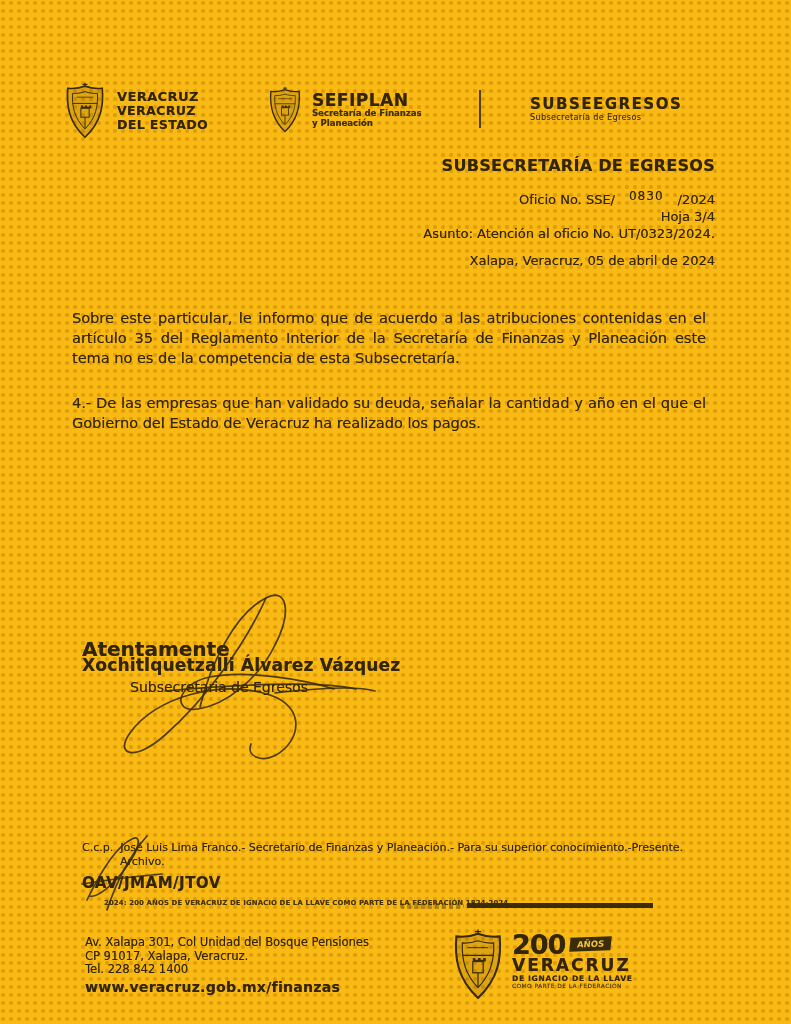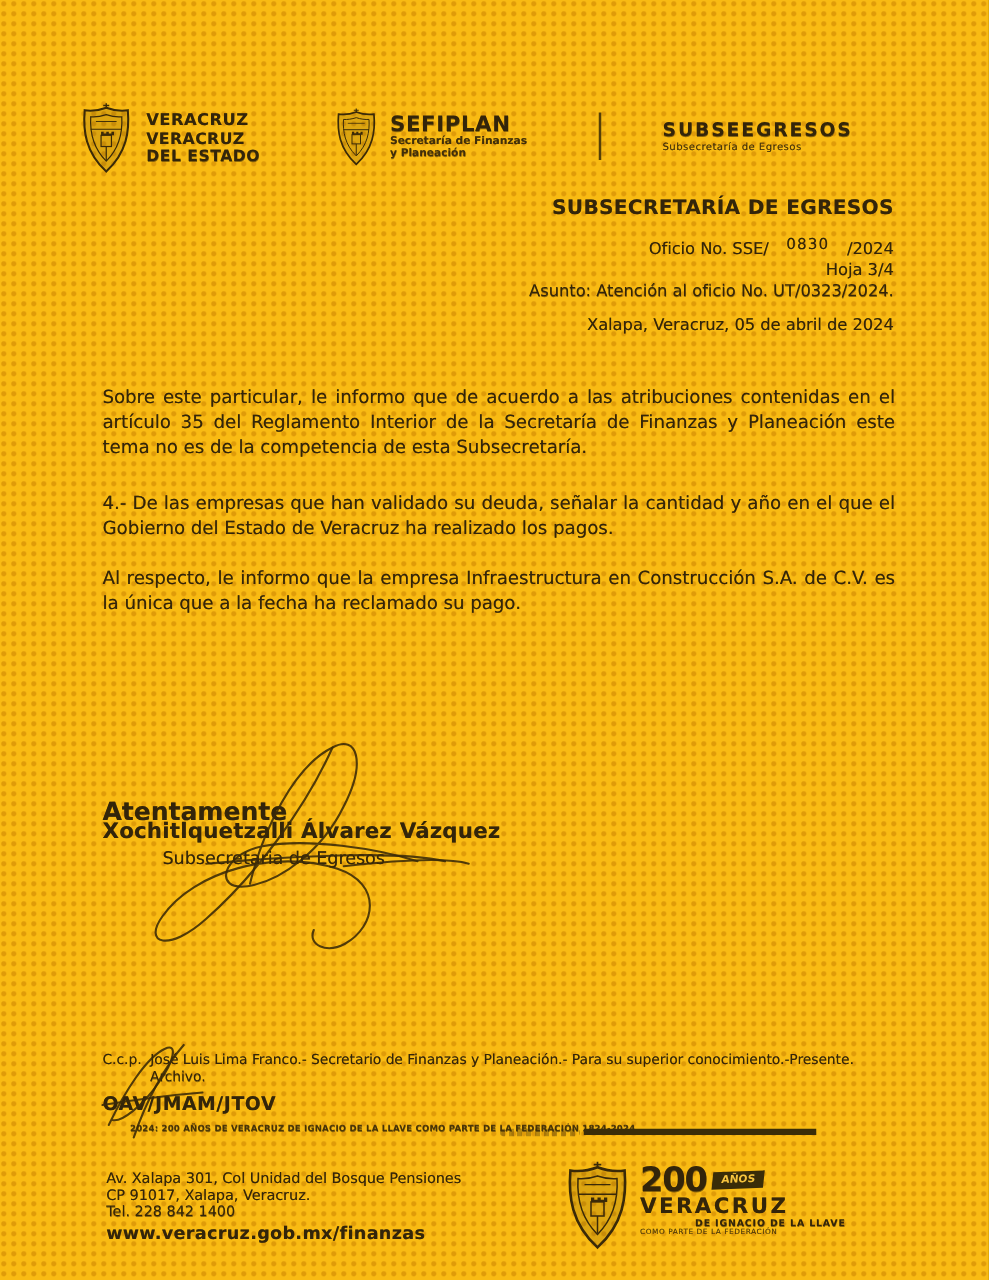--- a/index.html
+++ b/index.html
@@ -24,21 +24,21 @@
   .subse-sub { font-size:8px; letter-spacing:.4px; opacity:.9; }
   .divider { width:2px; background:#3a2a08; opacity:.85; }
 
   
   .meta { right:76px; text-align:right; font-size:13px; white-space:nowrap; }
   .dept { font-size:16px; font-weight:bold; letter-spacing:.3px; }
   .folio-num { display:inline-block; transform:translateY(-4px); font-size:12px;
                letter-spacing:1px; margin:0 14px; }
 
   
-  .body-par { position:absolute; left:82px; width:634px; margin:0;
+  .body-par { position:absolute; left:72px; width:634px; margin:0;
               font-size:14.5px; line-height:20px; text-align:justify; }
   .no-just { text-align:left; }
 
   
   .closing  { left:82px; top:637px; font-weight:bold; font-size:20px; }
   .sig-name { left:82px; top:655px; font-weight:bold; font-size:17px; letter-spacing:.2px; }
   .sig-title{ left:82px; top:679px; font-size:14px;margin-left:48px; }
   svg.scribble { position:absolute; pointer-events:none; }
   svg.scribble path { fill:none; stroke:#3a2a08; stroke-width:1.7; stroke-linecap:round; opacity:.88; }
 
@@ -56,21 +56,21 @@
 
   
   .addr { left:85px; top:936px; font-size:11.5px; line-height:13.5px; }
   .website { font-weight:bold; font-size:14px; letter-spacing:.3px; margin-top:4px; }
   .anniv { left:512px; top:934px; }
   .anniv .row1 { display:flex; align-items:flex-start; }
   .anniv .n200 { font-size:27px; font-weight:bold; line-height:22px; letter-spacing:-1px; }
   .anniv .badge { background:#3a2d08; color:#f6c43e; font-size:8.5px; font-weight:bold;
                   padding:2px 7px; margin-left:5px; margin-top:3px; transform:skew(-8deg) rotate(-2deg); }
   .anniv .t-ver { font-size:17px; font-weight:bold; letter-spacing:2px; line-height:18px; }
-  .anniv .t-l2 { font-size:7.5px; font-weight:bold; letter-spacing:.7px;margin-left:44px; }
+  .anniv .t-l2 { font-size:7.5px; font-weight:bold; letter-spacing:.7px; }
   .anniv .t-l3 { font-size:5.8px; letter-spacing:.5px; opacity:.85; }
   .hidden-defs { position:absolute; width:0; height:0; overflow:hidden; }
 </style>
 </head>
 <body>
 
 <div class="page ink">
 
   <svg class="hidden-defs" aria-hidden="true">
     <symbol id="shield" viewBox="0 0 60 84">
@@ -119,21 +119,20 @@
   <div class="abs meta" style="top:192px;">
     <span>Oficio No. SSE/</span><span class="folio-num">0830</span><span>/2024</span>
   </div>
 
   <div class="abs meta" style="top:209px;">Hoja 3/4</div>
   <div class="abs meta" style="top:226px;">Asunto: Atención al oficio No. UT/0323/2024.</div>
   <div class="abs meta" style="top:253px;">Xalapa, Veracruz, 05 de abril de 2024</div>
 
   <p class="body-par" style="top:308px;">Sobre este particular, le informo que de acuerdo a las atribuciones contenidas en el artículo 35 del Reglamento Interior de la Secretaría de Finanzas y Planeación este tema no es de la competencia de esta Subsecretaría.</p>
   <p class="body-par" style="top:393px;">4.- De las empresas que han validado su deuda, señalar la cantidad y año en el que el Gobierno del Estado de Veracruz ha realizado los pagos.</p>
-  <p class="body-par" style="top:453px;">Al respecto, le informo que la empresa Infraestructura en Construcción S.A. de C.V. es la única que a la fecha ha reclamado su pago.</p>
 
   <div class="abs closing">Atentamente</div>
   <div class="abs sig-name">Xochitlquetzalli Álvarez Vázquez</div>
   <div class="abs sig-title">Subsecretaria de Egresos</div>
 
   <svg class="scribble" style="left:70px; top:585px;" width="320" height="190" viewBox="0 0 320 190">
     <path d="M130 122 C140 80 165 28 196 13 C216 2 223 25 205 60 C188 95 155 120 128 124 C100 128 108 98 140 92 C176 85 232 94 264 104"></path>
     <path d="M196 13 C175 60 135 115 95 150 C65 177 44 170 60 148 C85 112 150 94 200 110 C236 122 231 156 206 170 C191 178 176 171 181 159"></path>
     <path d="M95 106 C160 100 248 95 286 104"></path>
     <path d="M205 108 C240 104 285 100 305 106"></path>

